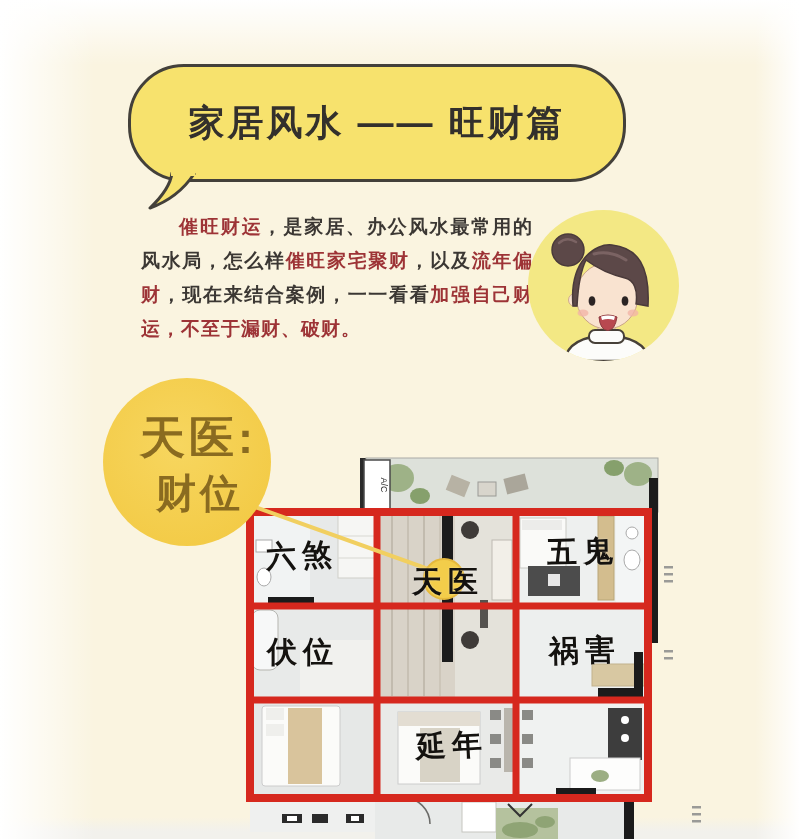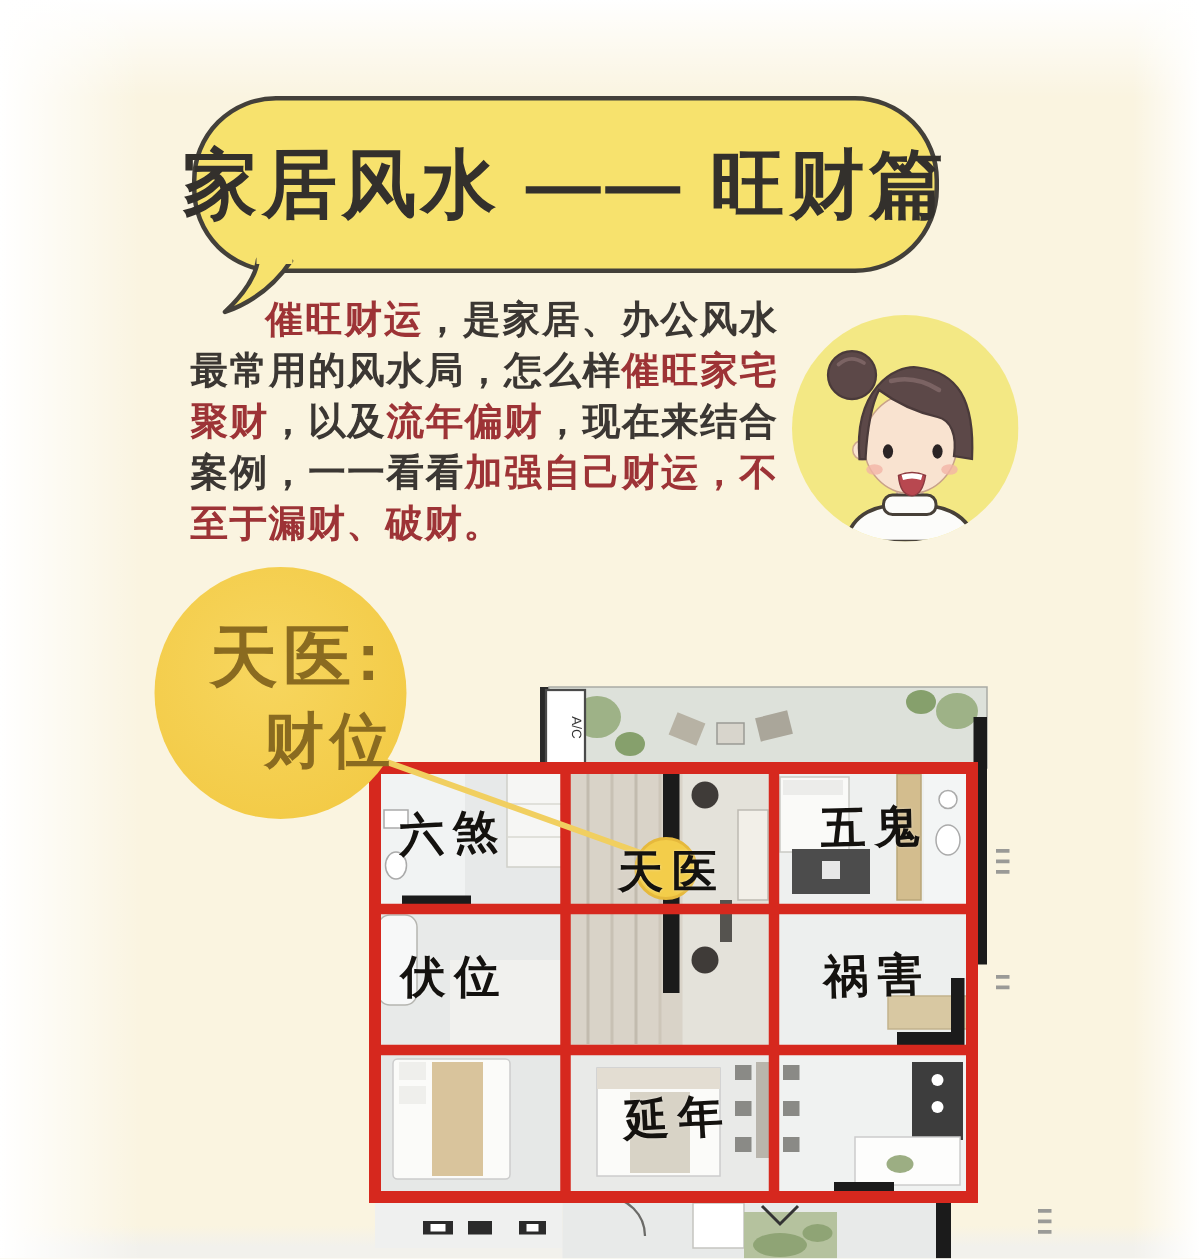--- a/index.html
+++ b/index.html
@@ -14,40 +14,40 @@
       #faf4e0;
   }
   
   .bubble{
     position:absolute;left:128px;top:64px;width:492px;height:112px;
     background:#f7e26d;border:3px solid #43403a;border-radius:56px;
     display:flex;align-items:center;justify-content:center;z-index:2;
   }
   .bubble-tail{position:absolute;left:148px;top:171px;z-index:3;}
   .title{
-    font-size:50px;font-weight:900;color:#33302c;letter-spacing:3px;white-space:nowrap;
+    font-size:36px;font-weight:900;color:#33302c;letter-spacing:3px;white-space:nowrap;
   }
   
   .intro{
-    position:absolute;left:127px;top:196px;width:392px;margin:0;
-    font-size:25px;font-weight:700;line-height:34px;letter-spacing:1px;
+    position:absolute;left:127px;top:196px;width:392px;margin:14px;
+    font-size:19px;font-weight:700;line-height:34px;letter-spacing:1px;
     text-align:justify;text-indent:2em;color:#3b3733;z-index:2;
   }
   .seg-red{color:#9d3336;}
   .seg-dark{color:#3b3733;}
   
   .avatar{position:absolute;left:528px;top:210px;width:151px;height:151px;z-index:2;}
   
   .badge{
     position:absolute;left:103px;top:378px;width:168px;height:168px;border-radius:50%;
     background:radial-gradient(circle at 45% 40%, #f7d65f 0%, #f3cb47 75%);
     z-index:3;
   }
   .badge-l1{position:absolute;left:25px;top:30px;font-size:45px;font-weight:900;color:#8a6b20;letter-spacing:4px;white-space:nowrap;margin-left:12px;}
-  .badge-l2{position:absolute;left:53px;top:88px;font-size:40px;font-weight:900;color:#8a6b20;letter-spacing:4px;white-space:nowrap;margin-left:20px;}
+  .badge-l2{position:absolute;left:53px;top:88px;font-size:40px;font-weight:900;color:#8a6b20;letter-spacing:4px;white-space:nowrap;}
   
   .plan-svg{position:absolute;left:0;top:0;z-index:1;}
   .cell-label{
     position:absolute;transform:translate(-50%,-50%);z-index:2;
     font-weight:900;font-size:30px;color:#14120f;letter-spacing:6px;white-space:nowrap;
     text-shadow:0 0 2px rgba(255,255,255,.45);
   }
   .tilt-a{transform:translate(-50%,-50%) rotate(-3deg);}
   .tilt-b{transform:translate(-50%,-50%) rotate(-1.5deg);}
 </style>

